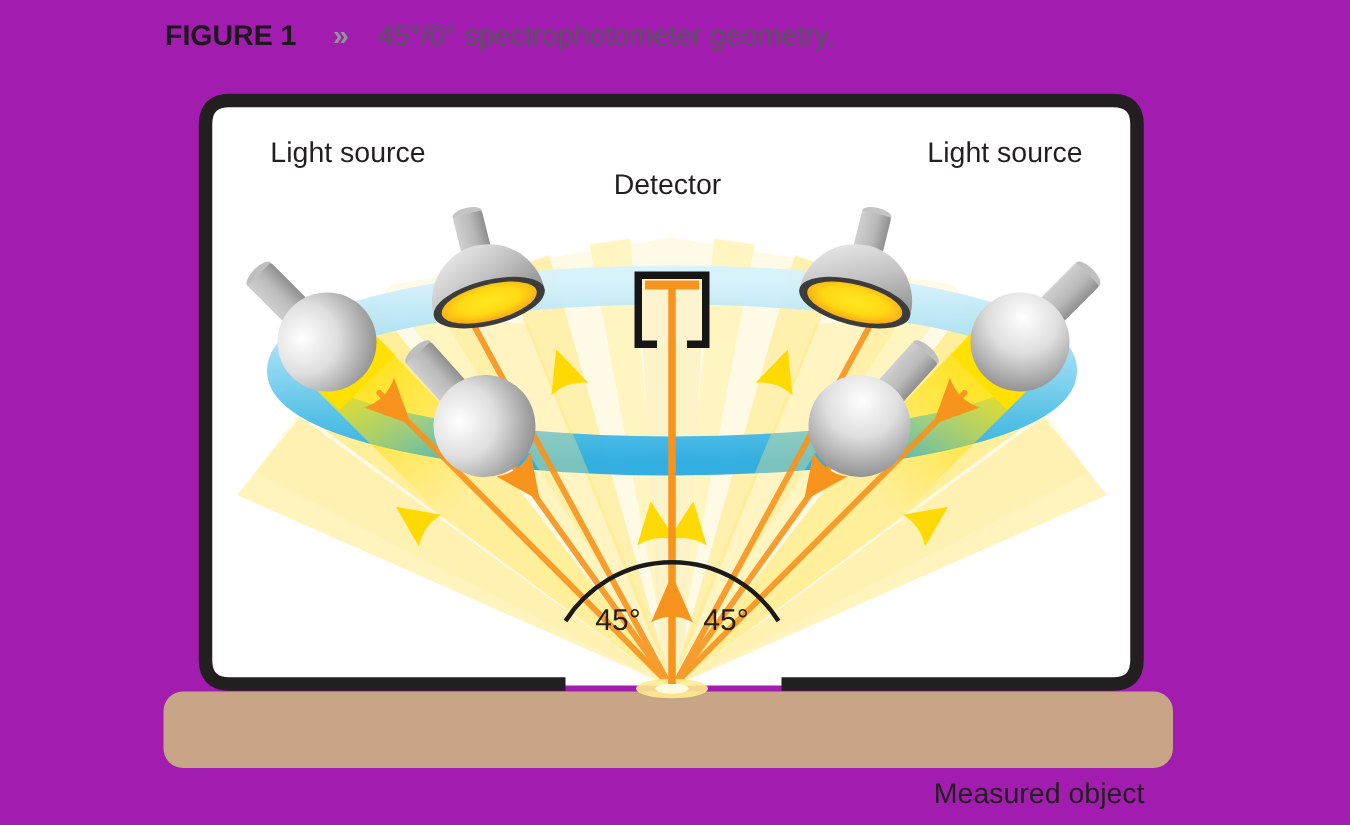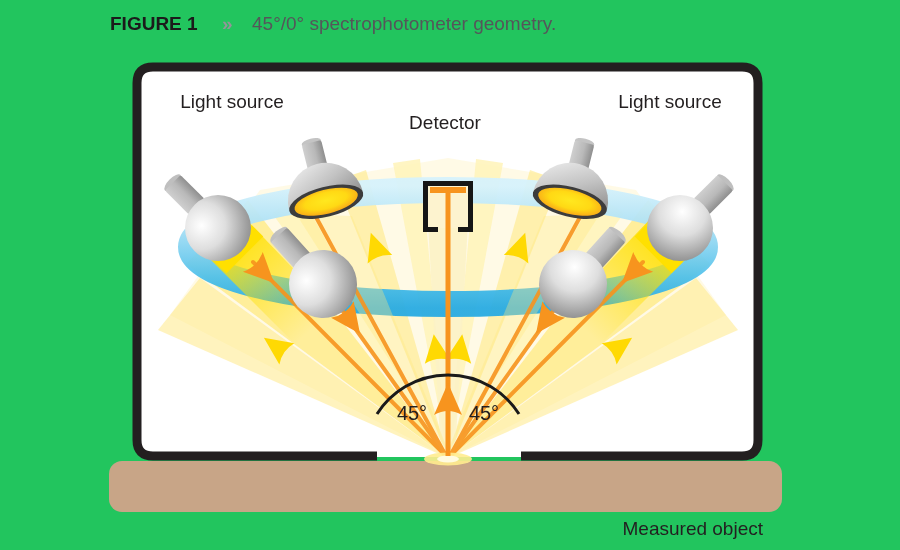--- a/index.html
+++ b/index.html
@@ -1,17 +1,17 @@
 <!DOCTYPE html>
 <html><head>
 <meta charset="utf-8">
 <style>
   html,body{margin:0;padding:0;background:#ffffff;}
   body{width:900px;height:550px;overflow:hidden;font-family:"Liberation Sans",sans-serif;}
-  .stage{position:relative;width:900px;height:550px;background:#22c55e;}
+  .stage{position:relative;width:900px;height:550px;background:#a21caf;}
   svg text{font-family:"Liberation Sans",sans-serif;}
   .fig-label{font-weight:bold;fill:#1b1b1b;font-size:19px;}
   .fig-sep{fill:#939598;font-size:19px;font-weight:bold;}
   .fig-caption{fill:#55565a;font-size:19px;}
   .dia-label{fill:#231f20;font-size:19px;}
   .angle-label{fill:#231f20;font-size:20px;}
   .footer-label{fill:#231f20;font-size:19px;}
 </style>
 </head>
 <body>

